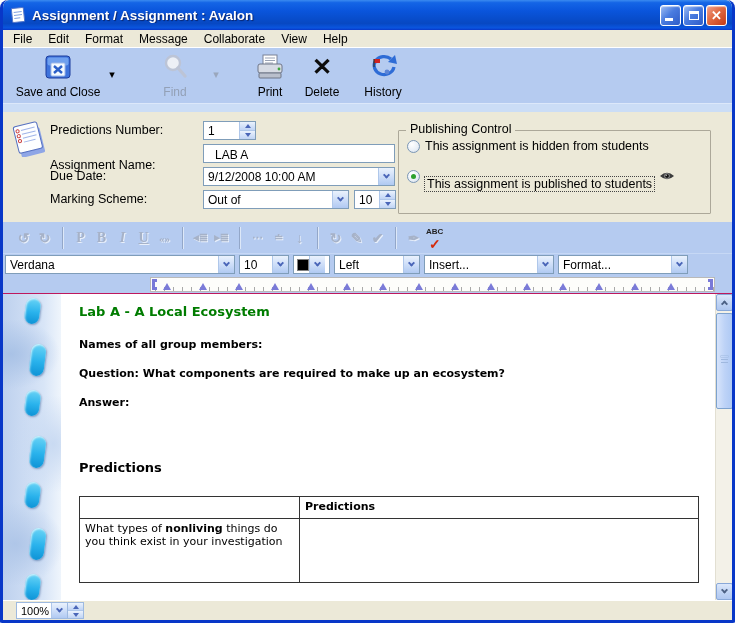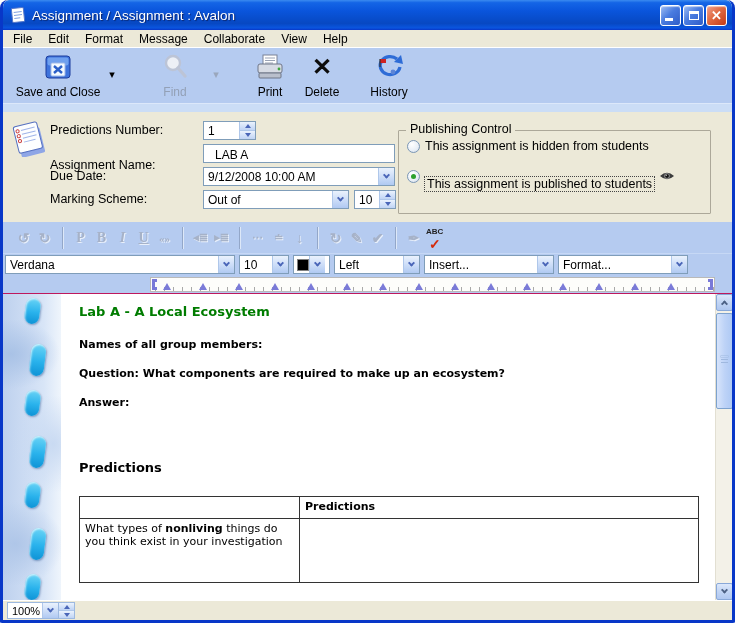--- a/index.html
+++ b/index.html
@@ -13,21 +13,21 @@
     background:#ECE9D8; overflow:hidden;
   }
 
   
   .titlebar{
     height:30px; display:flex; align-items:center; padding:0 5px 0 6px;
     background:linear-gradient(180deg,#3B8BF0 0%,#1465E6 9%,#0A55DC 36%,#0748C2 78%,#0A55DF 93%,#0837C8 100%);
     border-radius:6px 6px 0 0;
   }
   .title-text{
-    flex:1; color:#fff; font-size:13.5px; font-weight:normal; margin-left:5px;
+    flex:1; color:#fff; font-size:13.5px; font-weight:bold; margin-left:5px;
     text-shadow:1px 1px 1px #0A246A; white-space:nowrap; overflow:hidden;
   }
   .winbtn{
     width:21px; height:21px; margin-left:2px; border:1px solid #fff; border-radius:3px;
     display:flex; align-items:center; justify-content:center; position:relative;
     background:linear-gradient(135deg,#9DBCF2 0%,#4A7CE0 45%,#2E5CC8 100%);
     box-shadow:inset 0 1px 1px rgba(255,255,255,.6);
   }
   .winbtn.close{ background:linear-gradient(135deg,#F0A08C 0%,#E06A42 45%,#C33A16 100%); color:#fff; font-size:13px; font-weight:bold; }
   .glyph-min{ position:absolute; left:4px; bottom:4px; width:8px; height:3px; background:#fff; }
@@ -140,21 +140,21 @@
     background:linear-gradient(180deg,#DCE8FB,#C2D5F4 50%,#AFC7F0); display:flex; align-items:center; justify-content:center; }
   .sbtn.up{ top:0; } .sbtn.dn{ bottom:0; }
   .schev-up{ width:5px; height:5px; border-left:2px solid #4D6185; border-top:2px solid #4D6185; transform:rotate(45deg) translate(1px,1px); }
   .schev-dn{ width:5px; height:5px; border-right:2px solid #4D6185; border-bottom:2px solid #4D6185; transform:rotate(45deg) translate(-1px,-1px); }
   .sthumb{ position:absolute; left:0; top:19px; width:17px; height:96px; border:1px solid #7DA2CE; border-radius:2px;
     background:linear-gradient(90deg,#D7E4FB,#BED3F7 50%,#AEC9F4); }
   .sthumb::after{ content:""; position:absolute; left:4px; top:42px; width:7px; height:1px;
     box-shadow:0 0 0 .5px #9FB8DF, 0 3px 0 0 #9FB8DF, 0 6px 0 0 #9FB8DF; }
 
   
-  .statusbar{ height:20px; background:#ECE9D8; border-top:1px solid #fff; display:flex; align-items:center; padding-left:4px; }
+  .statusbar{ height:20px; background:#ECE9D8; border-top:1px solid #fff; display:flex; align-items:center; padding-left:13px; }
   .zoomgroup{ display:flex; border:1px solid #9DB9E0; background:#fff; height:17px; }
   .zoomgroup .val{ font-size:11px; padding:2px 2px 0 4px; min-width:34px; }
 
   svg{ display:block; }
 </style>
 </head>
 <body>
 
 <div class="window">
 
@@ -231,21 +231,21 @@
       <span>Print</span>
     </button>
 
     <button class="tbtn" style="width:50px;margin-left:4px">
       <span class="ic">
           <span class="x-glyph">✕</span>
         </span>
       <span>Delete</span>
     </button>
 
-    <button class="tbtn" style="width:52px;margin-left:16px">
+    <button class="tbtn" style="width:52px;margin-left:10px">
       <span class="ic">
         <svg width="32" height="30" viewBox="0 0 32 30">
           <path d="M24 7 A10 9 0 1 0 27 15" fill="none" stroke="#2E6CD6" stroke-width="3.2"></path>
           <path d="M28 3 L30 12 L21 10 Z" fill="#2E6CD6"></path>
           <rect x="7" y="7" width="6" height="4" fill="#CF2222"></rect>
             <line x1="7" y1="7" x2="7" y2="15" stroke="#333" stroke-width="1.2"></line>
           <circle cx="20" cy="20" r="2.4" fill="#5B84D6"></circle>
         </svg>
       </span>
       <span>History</span>

